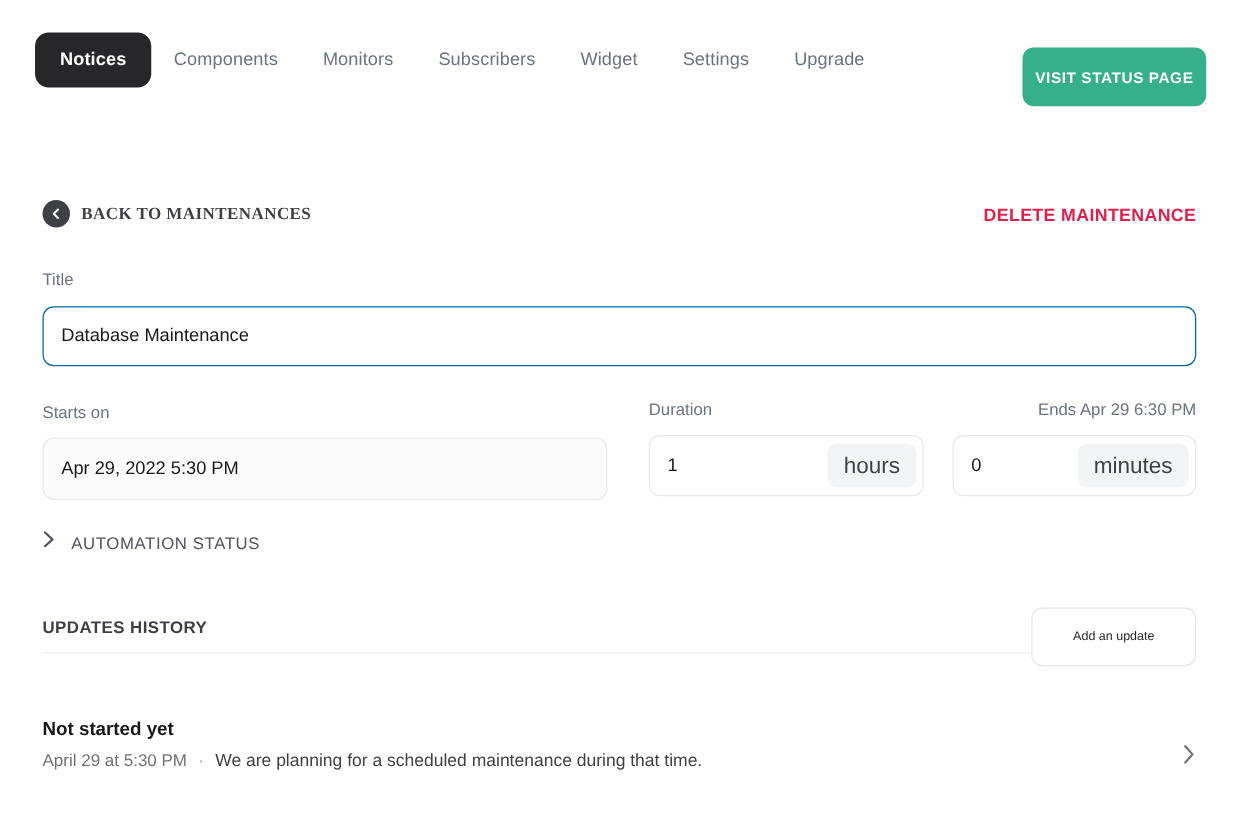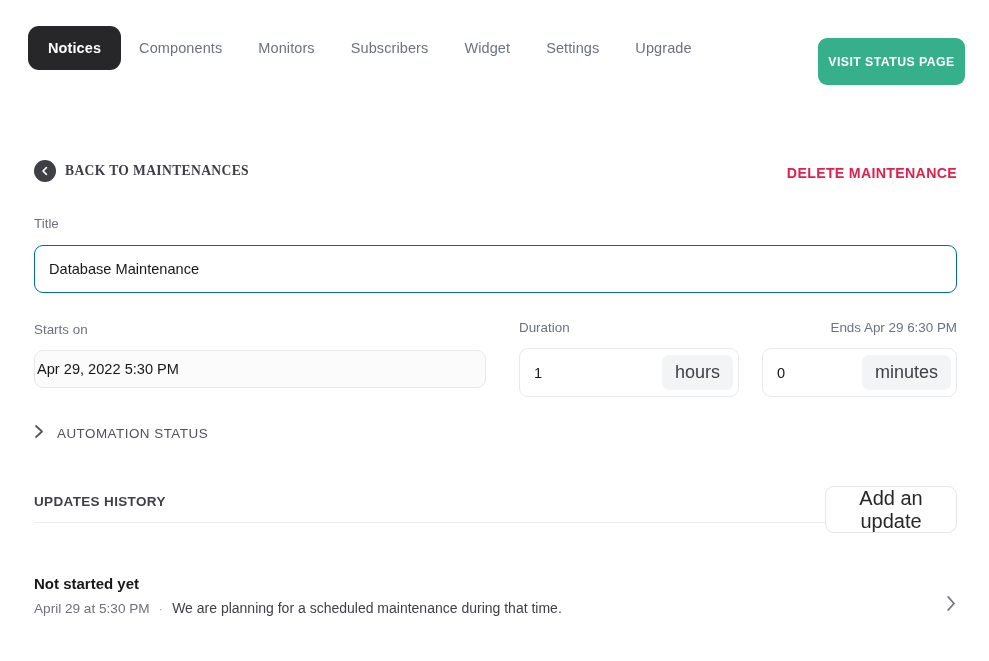--- a/index.html
+++ b/index.html
@@ -68,23 +68,23 @@
   .title-label { position: absolute; left: 0; top: 216px; }
   .title-input {
     position: absolute; left: 0; top: 245px; width: 923px; height: 48px;
     border: 1px solid #0369a1; border-radius: 9px; background: #ffffff;
     font-size: 14.6px; color: #18181b; padding: 0 14px;
     font-family: inherit; outline: none;
   }
 
   .starts-label { position: absolute; left: 0; top: 322px; }
   .starts-input {
-    position: absolute; left: 0; top: 350px; width: 452px; height: 38px;
+    position: absolute; left: 0; top: 350px; width: 452px; height: 50px;
     border: 1px solid #e7e9ec; border-radius: 9px; background: #fbfbfc;
-    font-size: 14.6px; color: #18181b; padding: 0 2px;
+    font-size: 14.6px; color: #18181b; padding: 0 14px;
     font-family: inherit; outline: none; cursor: pointer;
   }
 
   .duration-label { position: absolute; left: 485px; top: 320px; }
   .ends-label {
     position: absolute; left: 485px; top: 320px; width: 438px; text-align: right;
     font-size: 13.4px; color: #6b7280;
   }
 
   .dur-box {
@@ -115,21 +115,21 @@
     font-size: 13.5px; font-weight: 700; color: #3f3f46; letter-spacing: 0.35px; text-align: center;
   }
   .updates-divider {
     position: absolute; left: 0; top: 522px; width: 923px; height: 1px;
     background: #eceef1;
   }
   .add-update-btn {
     position: absolute; right: 0; top: 486px;
     width: 132px; height: 47px; border-radius: 9px;
     background: #ffffff; border: 1px solid #e4e6ea;
-    font-size: 20px; color: #27272a; font-family: inherit;
+    font-size: 10px; color: #27272a; font-family: inherit;
     cursor: pointer; display:flex; align-items:center; justify-content:center;
   }
 
   .update-row {
     position: absolute; left: 0; top: 575px; width: 923px; height: 62px; cursor: pointer;
   }
   .update-status {
     font-size: 15px; font-weight: 700; color: #18181b; margin: 0 0 8px 0;
   }
   .update-meta { display: flex; align-items: baseline; gap: 9px; }

